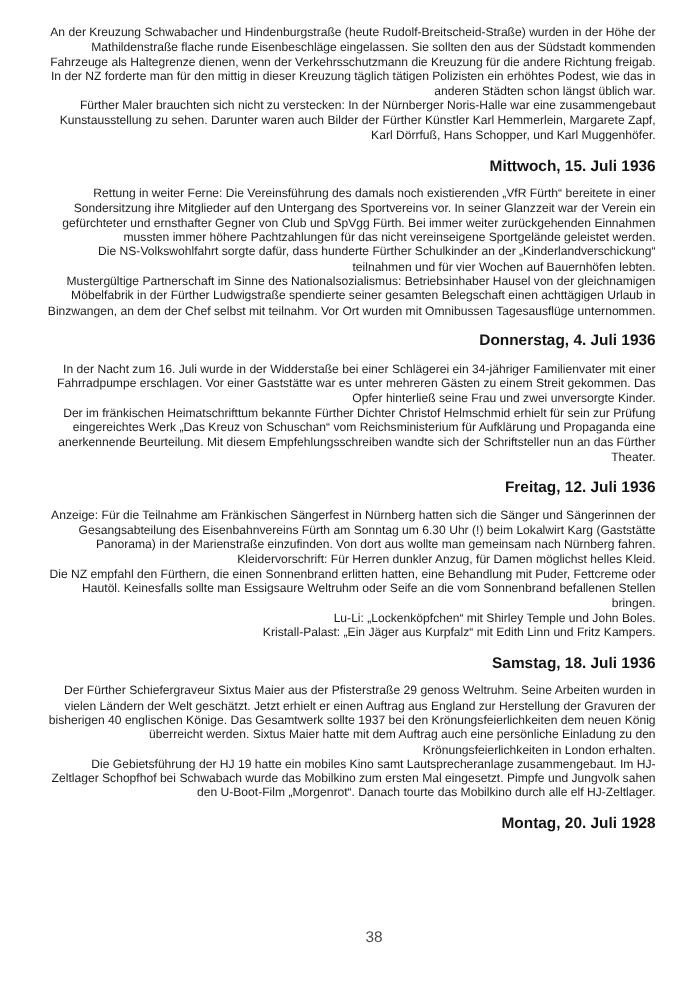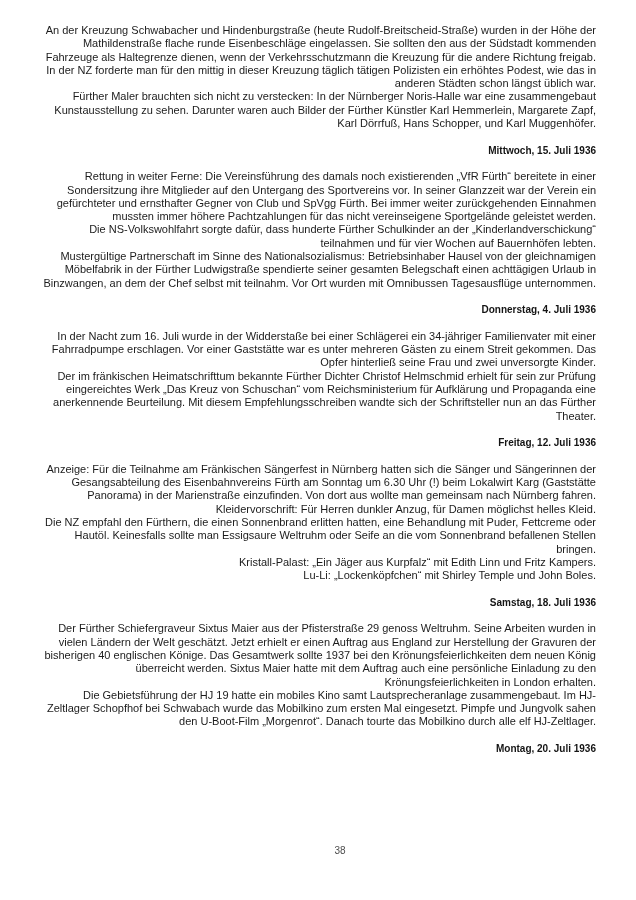--- a/index.html
+++ b/index.html
@@ -25,32 +25,32 @@
     line-height: 13.3px;
     text-align: right;
   }
   .content p.para {
     margin: 0;
     padding: 0;
   }
   .content h2.heading {
     margin: 13.3px 0 13.3px 0;
     padding: 0;
-    font-size: 10px;
+    font-size: 14px;
     line-height: 13.3px;
     font-weight: bold;
     color: #141414;
   }
   .page-number {
     position: absolute;
     left: 0;
     right: 0;
     top: 845px;
     text-align: center;
-    font-size: 10px;
+    font-size: 14px;
     line-height: 12px;
     color: #4d4d4d;
     padding-left: 44px;
   }
 </style>
 </head>
 <body>
 
 <div class="page">
   <div class="content" id="content">
@@ -59,21 +59,21 @@
       <h2 class="heading">Mittwoch, 15. Juli 1936</h2>
       <p class="para">Rettung in weiter Ferne: Die Vereinsführung des damals noch existierenden „VfR Fürth“ bereitete in einer Sondersitzung ihre Mitglieder auf den Untergang des Sportvereins vor. In seiner Glanzzeit war der Verein ein gefürchteter und ernsthafter Gegner von Club und SpVgg Fürth. Bei immer weiter zurückgehenden Einnahmen mussten immer höhere Pachtzahlungen für das nicht vereinseigene Sportgelände geleistet werden.</p>
       <p class="para">Die NS-Volkswohlfahrt sorgte dafür, dass hunderte Fürther Schulkinder an der „Kinderlandverschickung“ teilnahmen und für vier Wochen auf Bauernhöfen lebten.</p>
       <p class="para">Mustergültige Partnerschaft im Sinne des Nationalsozialismus: Betriebsinhaber Hausel von der gleichnamigen Möbelfabrik in der Fürther Ludwigstraße spendierte seiner gesamten Belegschaft einen achttägigen Urlaub in Binzwangen, an dem der Chef selbst mit teilnahm. Vor Ort wurden mit Omnibussen Tagesausflüge unternommen.</p>
       <h2 class="heading">Donnerstag, 4. Juli 1936</h2>
       <p class="para">In der Nacht zum 16. Juli wurde in der Widderstaße bei einer Schlägerei ein 34-jähriger Familienvater mit einer Fahrradpumpe erschlagen. Vor einer Gaststätte war es unter mehreren Gästen zu einem Streit gekommen. Das Opfer hinterließ seine Frau und zwei unversorgte Kinder.</p>
       <p class="para">Der im fränkischen Heimatschrifttum bekannte Fürther Dichter Christof Helmschmid erhielt für sein zur Prüfung eingereichtes Werk „Das Kreuz von Schuschan“ vom Reichsministerium für Aufklärung und Propaganda eine anerkennende Beurteilung. Mit diesem Empfehlungsschreiben wandte sich der Schriftsteller nun an das Fürther Theater.</p>
       <h2 class="heading">Freitag, 12. Juli 1936</h2>
       <p class="para">Anzeige: Für die Teilnahme am Fränkischen Sängerfest in Nürnberg hatten sich die Sänger und Sängerinnen der Gesangsabteilung des Eisenbahnvereins Fürth am Sonntag um 6.30 Uhr (!) beim Lokalwirt Karg (Gaststätte Panorama) in der Marienstraße einzufinden. Von dort aus wollte man gemeinsam nach Nürnberg fahren. Kleidervorschrift: Für Herren dunkler Anzug, für Damen möglichst helles Kleid.</p>
       <p class="para">Die NZ empfahl den Fürthern, die einen Sonnenbrand erlitten hatten, eine Behandlung mit Puder, Fettcreme oder Hautöl. Keinesfalls sollte man Essigsaure Weltruhm oder Seife an die vom Sonnenbrand befallenen Stellen bringen.</p>
+      <p class="para">Lu-Li: „Lockenköpfchen“ mit Shirley Temple und John Boles.</p>
       <p class="para">Kristall-Palast: „Ein Jäger aus Kurpfalz“ mit Edith Linn und Fritz Kampers.</p>
-      <p class="para">Lu-Li: „Lockenköpfchen“ mit Shirley Temple und John Boles.</p>
       <h2 class="heading">Samstag, 18. Juli 1936</h2>
       <p class="para">Der Fürther Schiefergraveur Sixtus Maier aus der Pfisterstraße 29 genoss Weltruhm. Seine Arbeiten wurden in vielen Ländern der Welt geschätzt. Jetzt erhielt er einen Auftrag aus England zur Herstellung der Gravuren der bisherigen 40 englischen Könige. Das Gesamtwerk sollte 1937 bei den Krönungsfeierlichkeiten dem neuen König überreicht werden. Sixtus Maier hatte mit dem Auftrag auch eine persönliche Einladung zu den Krönungsfeierlichkeiten in London erhalten.</p>
       <p class="para">Die Gebietsführung der HJ 19 hatte ein mobiles Kino samt Lautsprecheranlage zusammengebaut. Im HJ-Zeltlager Schopfhof bei Schwabach wurde das Mobilkino zum ersten Mal eingesetzt. Pimpfe und Jungvolk sahen den U-Boot-Film „Morgenrot“. Danach tourte das Mobilkino durch alle elf HJ-Zeltlager.</p>
-      <h2 class="heading">Montag, 20. Juli 1936</h2>
+      <h2 class="heading">Montag, 20. Juli 1928</h2>
     </div>
   <div class="page-number">38</div>
 </div>
 
 </body></html>

